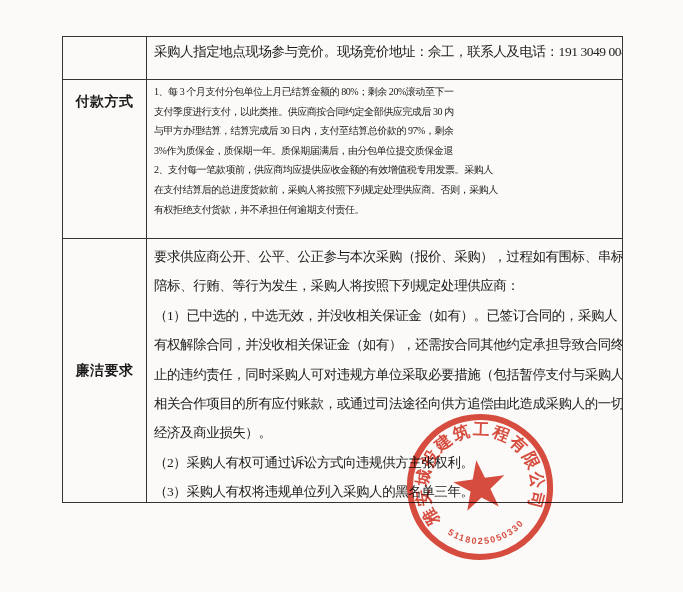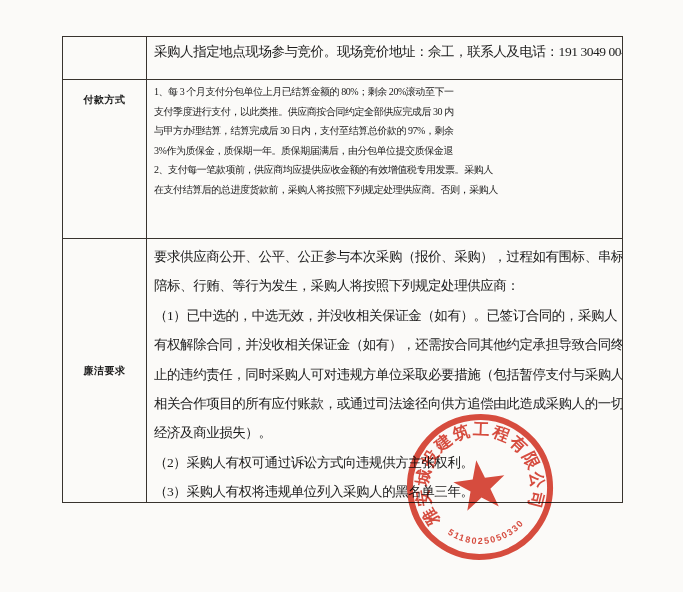--- a/index.html
+++ b/index.html
@@ -31,21 +31,21 @@
   .label-cell {
     flex: none;
     width: 84px;
     box-sizing: border-box;
     border-right: 1.5px solid var(--line, #38332e);
     display: flex;
     justify-content: center;
   }
   .label-cell span {
     font-weight: bold;
-    font-size: 10px;
+    font-size: 14px;
     letter-spacing: 0.5px;
   }
   .pay-label       { align-items: flex-start; padding-top: 13px; }
   .integrity-label { align-items: center; }
 
   .content-cell {
     flex: 1;
     box-sizing: border-box;
     padding-left: 7px;
     padding-right: 2px;
@@ -120,20 +120,21 @@
       <div class="label-cell pay-label">
         <span>付款方式</span>
       </div>
       <div class="content-cell payment-lines">
           <div class="tline">1、每 3 个月支付分包单位上月已结算金额的 80%；剩余 20%滚动至下一</div>
           <div class="tline">支付季度进行支付，以此类推。供应商按合同约定全部供应完成后 30 内</div>
           <div class="tline">与甲方办理结算，结算完成后 30 日内，支付至结算总价款的 97%，剩余</div>
           <div class="tline">3%作为质保金，质保期一年。质保期届满后，由分包单位提交质保金退</div>
           <div class="tline">2、支付每一笔款项前，供应商均应提供应收金额的有效增值税专用发票。采购人</div>
           <div class="tline">在支付结算后的总进度货款前，采购人将按照下列规定处理供应商。否则，采购人</div>
+          <div class="tline">有权拒绝支付货款，并不承担任何逾期支付责任。</div>
         </div>
     </div>
 
     <div class="trow trow-integrity">
       <div class="label-cell integrity-label">
         <span>廉洁要求</span>
       </div>
       <div class="content-cell integrity-lines">
           <div class="tline">要求供应商公开、公平、公正参与本次采购（报价、采购），过程如有围标、串标、</div>
           <div class="tline">陪标、行贿、等行为发生，采购人将按照下列规定处理供应商：</div>

